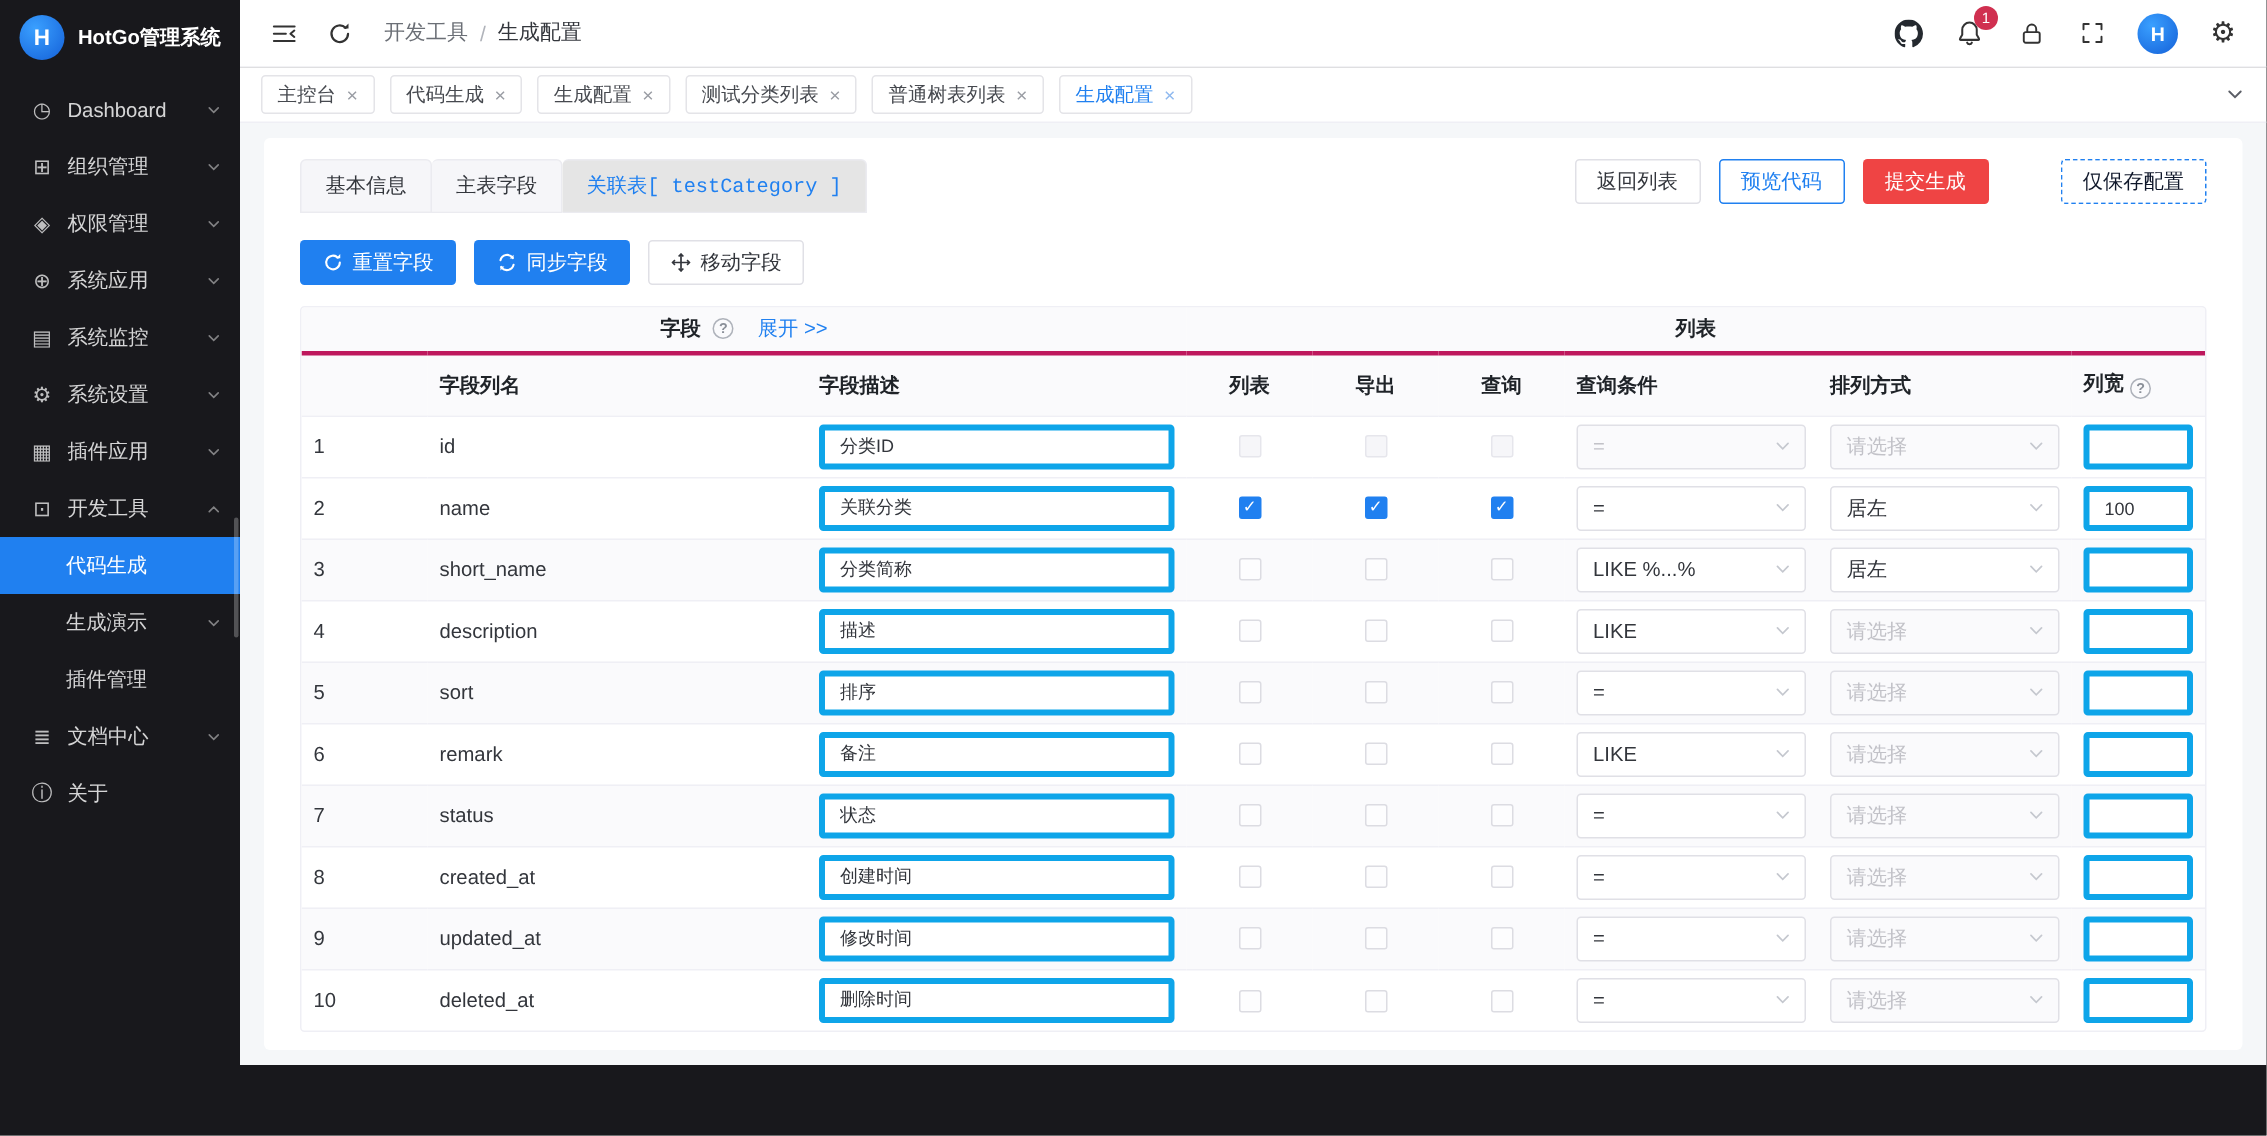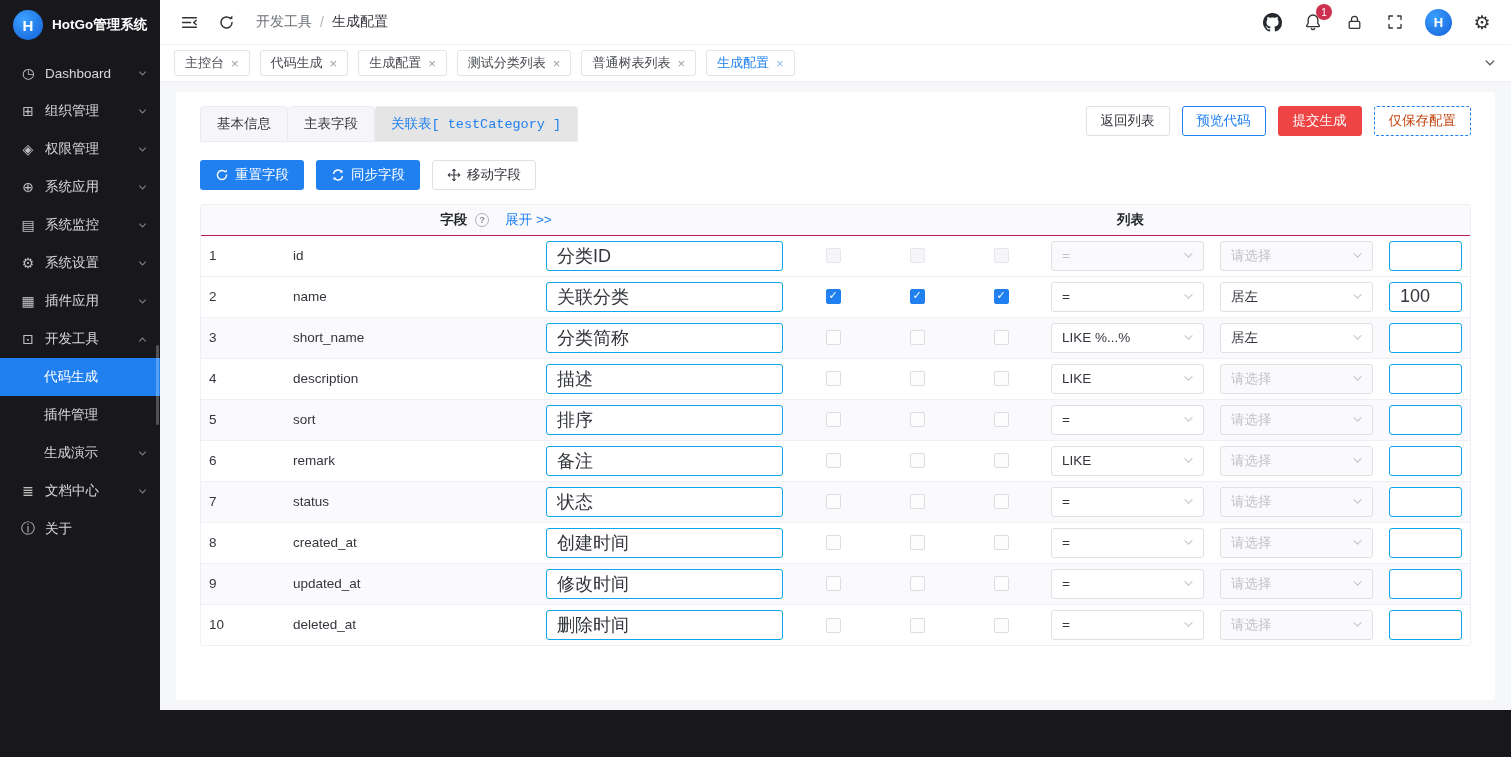--- a/index.html
+++ b/index.html
@@ -66,47 +66,47 @@
     border:1px solid #ebebf0; border-radius:4px 4px 0 0; cursor:pointer; white-space:nowrap; }
   .page-tab + .page-tab { border-left:none;font-family:Liberation Mono, monospace; }
   .page-tab.active { background:#e5e5e5; color:#2080f0;text-align:center; }
   .head-actions { display:flex; gap:12px; }
 
   .btn { height:30px; padding:0 14px; border-radius:3px; font-size:13.5px; white-space:nowrap;
     display:inline-flex; align-items:center; gap:6px; cursor:pointer; border:1px solid transparent; background:#fff; font-family:inherit; }
   .btn-default { border-color:#e0e0e6; color:#33363c; }
   .btn-outline-blue { border-color:#2080f0; color:#2080f0; }
   .btn-green { background:#ef4444; color:#fff; }
-  .btn-dashed-blue { border:1px dashed #2080f0; color:#c2410c; }
+  .btn-dashed-blue { border:1px dashed #2080f0; color:#0f172a;margin-left:36px; }
   .btn-blue { background:#2080f0; color:#fff; }
   .btn svg, .btn .b-icon { flex-shrink:0; }
 
   .toolbar { display:flex; gap:12px; margin-bottom:14px;font-family:Liberation Mono, monospace; }
 
   
   .table-wrap { border:1px solid #efeff5; border-radius:3px; overflow:hidden; }
   .field-table { width:100%; border-collapse:collapse; table-layout:fixed; }
   .field-table th { background:#fafafc; font-weight:600; color:#1f2328; font-size:13.5px; }
-  .group-row th { height:30px; text-align:center; border-bottom:1px solid #be185d; }
+  .group-row th { height:30px; text-align:center; border-bottom:3px solid #be185d; }
   .gh-inner { display:inline-flex; align-items:center; gap:4px; }
   .col-row th { height:42px; text-align:left; padding:0 8px; border-bottom:1px solid #efeff5; }
   .col-row th.center { text-align:center; }
   .field-table tbody td { height:41px; padding:0 8px; font-size:13.5px; color:#33363c;
     border-bottom:1px solid #efeff5; }
   .field-table tbody tr:last-child td { border-bottom:none; }
   .field-table tbody tr:nth-child(2n+3) { background:#fafafc; }
   td.center { text-align:center; }
 
   .help { display:inline-flex; align-items:center; justify-content:center; width:14px; height:14px;
     border:1.2px solid #aeb2ba; border-radius:50%; color:#8a8f98; margin-left:4px; vertical-align:-2px; cursor:pointer; }
   .help::after { content:"?"; font-size:9.5px; font-weight:bold; line-height:1; }
   .expand-link { color:#2080f0; font-size:13.5px; font-weight:400; margin-left:12px; cursor:pointer; text-decoration:none; }
 
-  .input { height:30px; width:100%; border:1px solid #0ea5e9; border-radius:3px; padding:0 10px;
-    font-size:18px; color:#33363c; background:#fff; outline:none; font-family:inherit; }
+  .input { height:30px; width:100%; border:4px solid #0ea5e9; border-radius:3px; padding:0 10px;
+    font-size:12px; color:#33363c; background:#fff; outline:none; font-family:inherit; }
   .select { height:30px; border:1px solid #e0e0e6; border-radius:3px; background:#fff; cursor:pointer;
     display:flex; align-items:center; justify-content:space-between; padding:0 8px 0 10px; }
   .select.dis { background:#fafafc; cursor:not-allowed; }
   .sel-v { font-size:13.5px; color:#33363c; overflow:hidden; white-space:nowrap; }
   .sel-v.ph { color:#c2c2c8; }
   .sel-chev { color:#c5c8cf; flex-shrink:0; }
 
   .cbx { width:15px; height:15px; display:inline-block; border:1px solid #dcdce2; border-radius:2px;
     background:#fdfdfe; position:relative; cursor:pointer; vertical-align:middle; }
   .cbx.dis { background:#f6f6f9; border-color:#e6e6ec; cursor:not-allowed; }
@@ -179,27 +179,27 @@
           <span class="mi-icon">⊡</span>
           <span class="mi-label">开发工具</span>
           <svg class="mi-chev up" viewBox="0 0 14 14" width="11" height="11">
             <path d="M3.2 5 7 8.8 10.8 5" fill="none" stroke="currentColor" stroke-width="1.4" stroke-linecap="round"></path>
           </svg>
         </div>
         <div class="menu-item child active">
           <span class="mi-label">代码生成</span>
         </div>
         <div class="menu-item child">
+          <span class="mi-label">生成演示</span>
+          <svg class="mi-chev" viewBox="0 0 14 14" width="11" height="11">
+            <path d="M3.2 5 7 8.8 10.8 5" fill="none" stroke="currentColor" stroke-width="1.4" stroke-linecap="round"></path>
+          </svg>
+        </div>
+        <div class="menu-item child">
           <span class="mi-label">插件管理</span>
-        </div>
-        <div class="menu-item child">
-          <span class="mi-label">生成演示</span>
-          <svg class="mi-chev" viewBox="0 0 14 14" width="11" height="11">
-            <path d="M3.2 5 7 8.8 10.8 5" fill="none" stroke="currentColor" stroke-width="1.4" stroke-linecap="round"></path>
-          </svg>
         </div>
         <div class="menu-item">
           <span class="mi-icon">≣</span>
           <span class="mi-label">文档中心</span>
           <svg class="mi-chev" viewBox="0 0 14 14" width="11" height="11">
             <path d="M3.2 5 7 8.8 10.8 5" fill="none" stroke="currentColor" stroke-width="1.4" stroke-linecap="round"></path>
           </svg>
         </div>
         <div class="menu-item">
           <span class="mi-icon">ⓘ</span>
@@ -357,20 +357,33 @@
               <tr class="group-row">
                 <th colspan="3">
                   <span class="gh-inner">
                     <span>字段</span>
                     <span class="help"></span>
                     <a class="expand-link">展开 &gt;&gt;</a>
                   </span>
                 </th>
                 <th colspan="6">列表</th>
               </tr>
+              <tr class="col-row">
+                <th></th>
+                <th>字段列名</th>
+                <th>字段描述</th>
+                <th class="center">列表</th>
+                <th class="center">导出</th>
+                <th class="center">查询</th>
+                <th>查询条件</th>
+                <th>排列方式</th>
+                <th>
+                  <span>列宽</span><span class="help"></span>
+                </th>
+              </tr>
             </thead>
             <tbody id="table-body">
                 <tr>
     <td>1</td>
     <td>id</td>
     <td><input class="input" value="分类ID" style=""></td>
     <td class="center"><span class="cbx dis"></span></td>
     <td class="center"><span class="cbx dis"></span></td>
     <td class="center"><span class="cbx dis"></span></td>
     <td>

